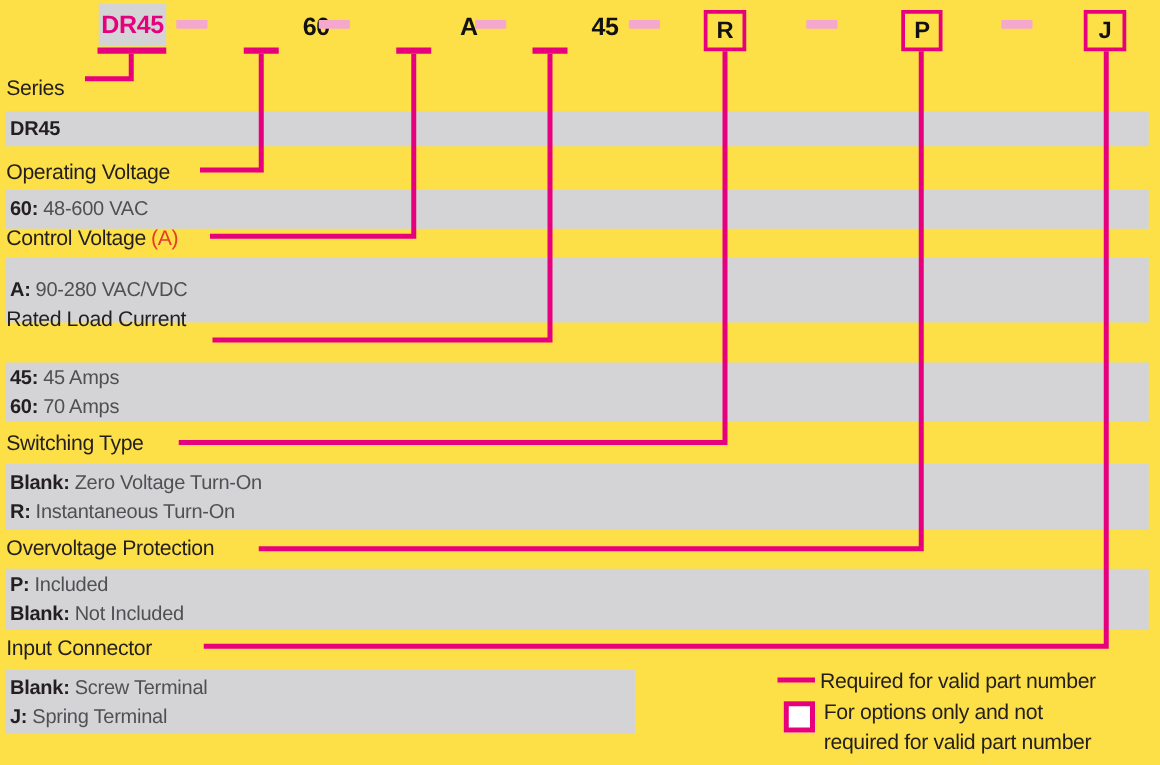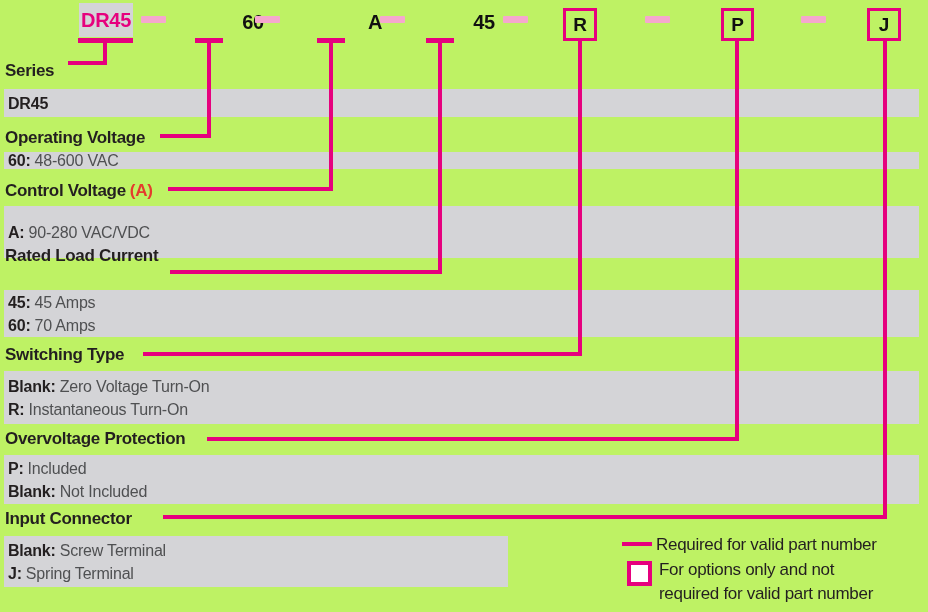--- a/index.html
+++ b/index.html
@@ -1,17 +1,17 @@
 <!DOCTYPE html>
 <html style="--magenta: #E6007E; --light-pink: #F5A8CD; --bar-gray: #D4D4D7; --text-dark: #231F20; --text-gray: #4F5052; --accent-red: #E43C2D;"><head>
 <meta charset="utf-8">
 <style>
   html,body{margin:0;padding:0;background:#fff;}
   .canvas{
-    position:relative;width:928px;height:612px;background:#bef264;
+    position:relative;width:928px;height:612px;background:#fde047;
     font-family:"Liberation Sans","DejaVu Sans",sans-serif;
     color:var(--text-dark,#231F20);overflow:hidden;
   }
   
   .seg{position:absolute;font-weight:bold;font-size:20px;letter-spacing:-0.3px;}
   .seg-highlight{
     left:79px;top:3px;width:54px;height:34px;background:var(--bar-gray,#D4D4D7);
     color:var(--magenta,#E6007E);display:flex;align-items:center;justify-content:center;
   }
   .seg-plain{top:9px;width:28px;text-align:center;color:#111;line-height:26px;margin-left:44px;}
@@ -22,21 +22,21 @@
   .dash{
     position:absolute;top:16px;width:25px;height:7px;
     background:var(--light-pink,#F5A8CD);border-radius:1px;
   }
   
   svg.lines{position:absolute;left:0;top:0;z-index:5;pointer-events:none;}
   .connector{fill:none;stroke:var(--magenta,#E6007E);stroke-width:4;stroke-linejoin:miter;}
   .tbar{fill:none;stroke:var(--magenta,#E6007E);stroke-width:5;}
   
   .slabel{
-    position:absolute;left:5px;z-index:2;font-weight:bold;font-size:17px;
+    position:absolute;left:5px;z-index:2;font-weight:normal;font-size:17px;
     letter-spacing:-0.3px;white-space:nowrap;color:var(--text-dark,#231F20);
   }
   .red{color:var(--accent-red,#E43C2D);margin-left:4px;}
   .bar{
     position:absolute;left:4px;width:915px;background:var(--bar-gray,#D4D4D7);z-index:1;
     display:flex;flex-direction:column;justify-content:center;box-sizing:border-box;
     padding-left:4px;
   }
   .opt{font-size:16px;line-height:23px;color:var(--text-gray,#4F5052);letter-spacing:-0.2px;white-space:nowrap;}
   .opt b{color:var(--text-dark,#1E1E1E);margin-right:4px;}
@@ -86,21 +86,21 @@
   <div class="slabel" style="top:61px">
     <span>Series</span>
   </div>
   <div class="bar" style="top:89px;height:28px">
     <div class="opt"><b>DR45</b></div>
   </div>
 
   <div class="slabel" style="top:128px">
     <span>Operating Voltage</span>
   </div>
-  <div class="bar" style="top:152px;height:17px">
+  <div class="bar" style="top:152px;height:31px">
     <div class="opt"><b>60:</b><span>48-600 VAC</span></div>
   </div>
 
   <div class="slabel" style="top:181px">
     <span>Control Voltage</span><span class="red">(A)</span>
   </div>
   <div class="bar" style="top:206px;height:52px">
     <div class="opt"><b>A:</b><span>90-280 VAC/VDC</span></div>
   </div>
 

